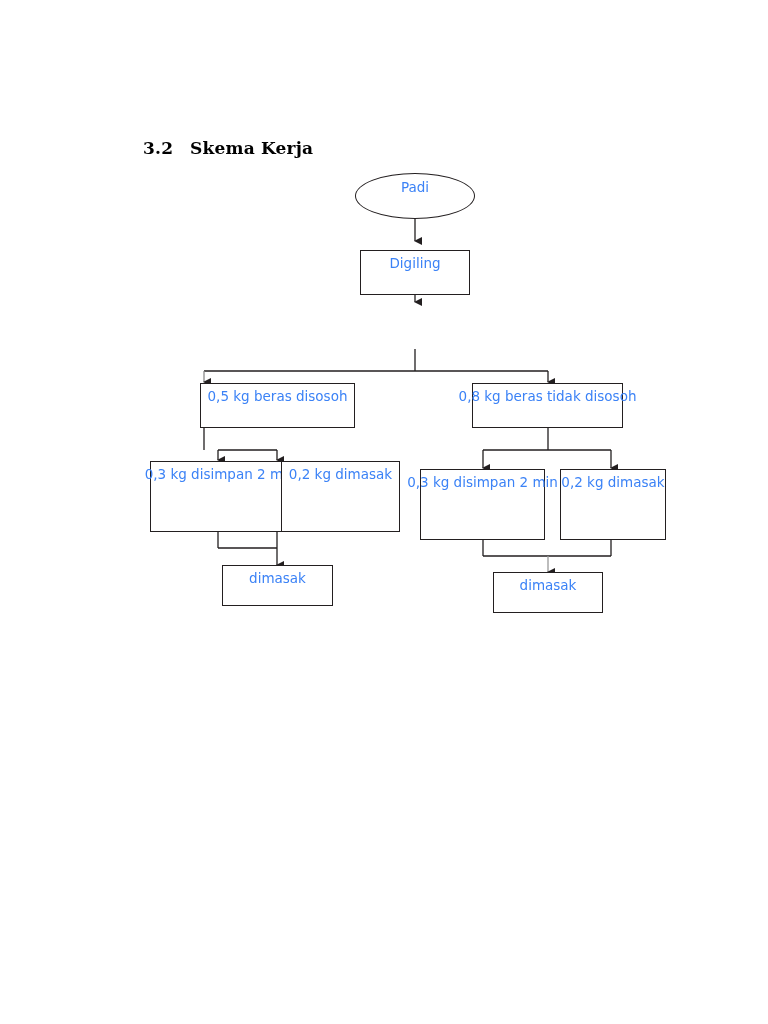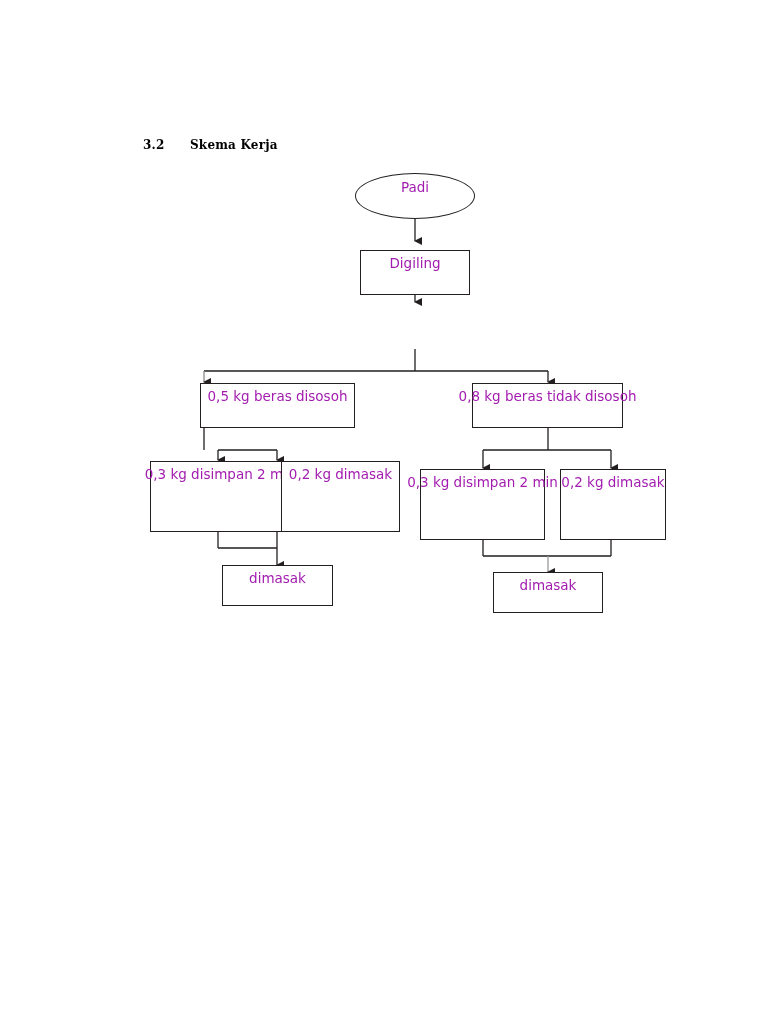--- a/index.html
+++ b/index.html
@@ -24,21 +24,21 @@
     background: #ffffff;
   }
 
   
   .heading {
     position: absolute;
     left: 143px;
     top: 138px;
     font-family: "DejaVu Serif", serif;
     font-weight: bold;
-    font-size: 12px;
+    font-size: 17px;
     letter-spacing: 0.2px;
     white-space: nowrap;
   }
   .heading .num { display: inline-block; width: 47px; }
 
   
   #connectors {
     position: absolute;
     left: 0; top: 0;
     width: 768px;
@@ -57,21 +57,21 @@
     background: #ffffff;
   }
   .node .label {
     position: absolute;
     top: 3px;
     left: 50%;
     transform: translateX(-50%);
     white-space: nowrap;
     font-size: 13.5px;
     line-height: 18px;
-    color: #a21caf;
+    color: #3b82f6;
   }
 
   
   .ellipse {
     border: 1px solid #231f20;
     border-radius: 50%;
     background: #ffffff;
   }
   .ellipse .label { top: 4px; }
 </style>

